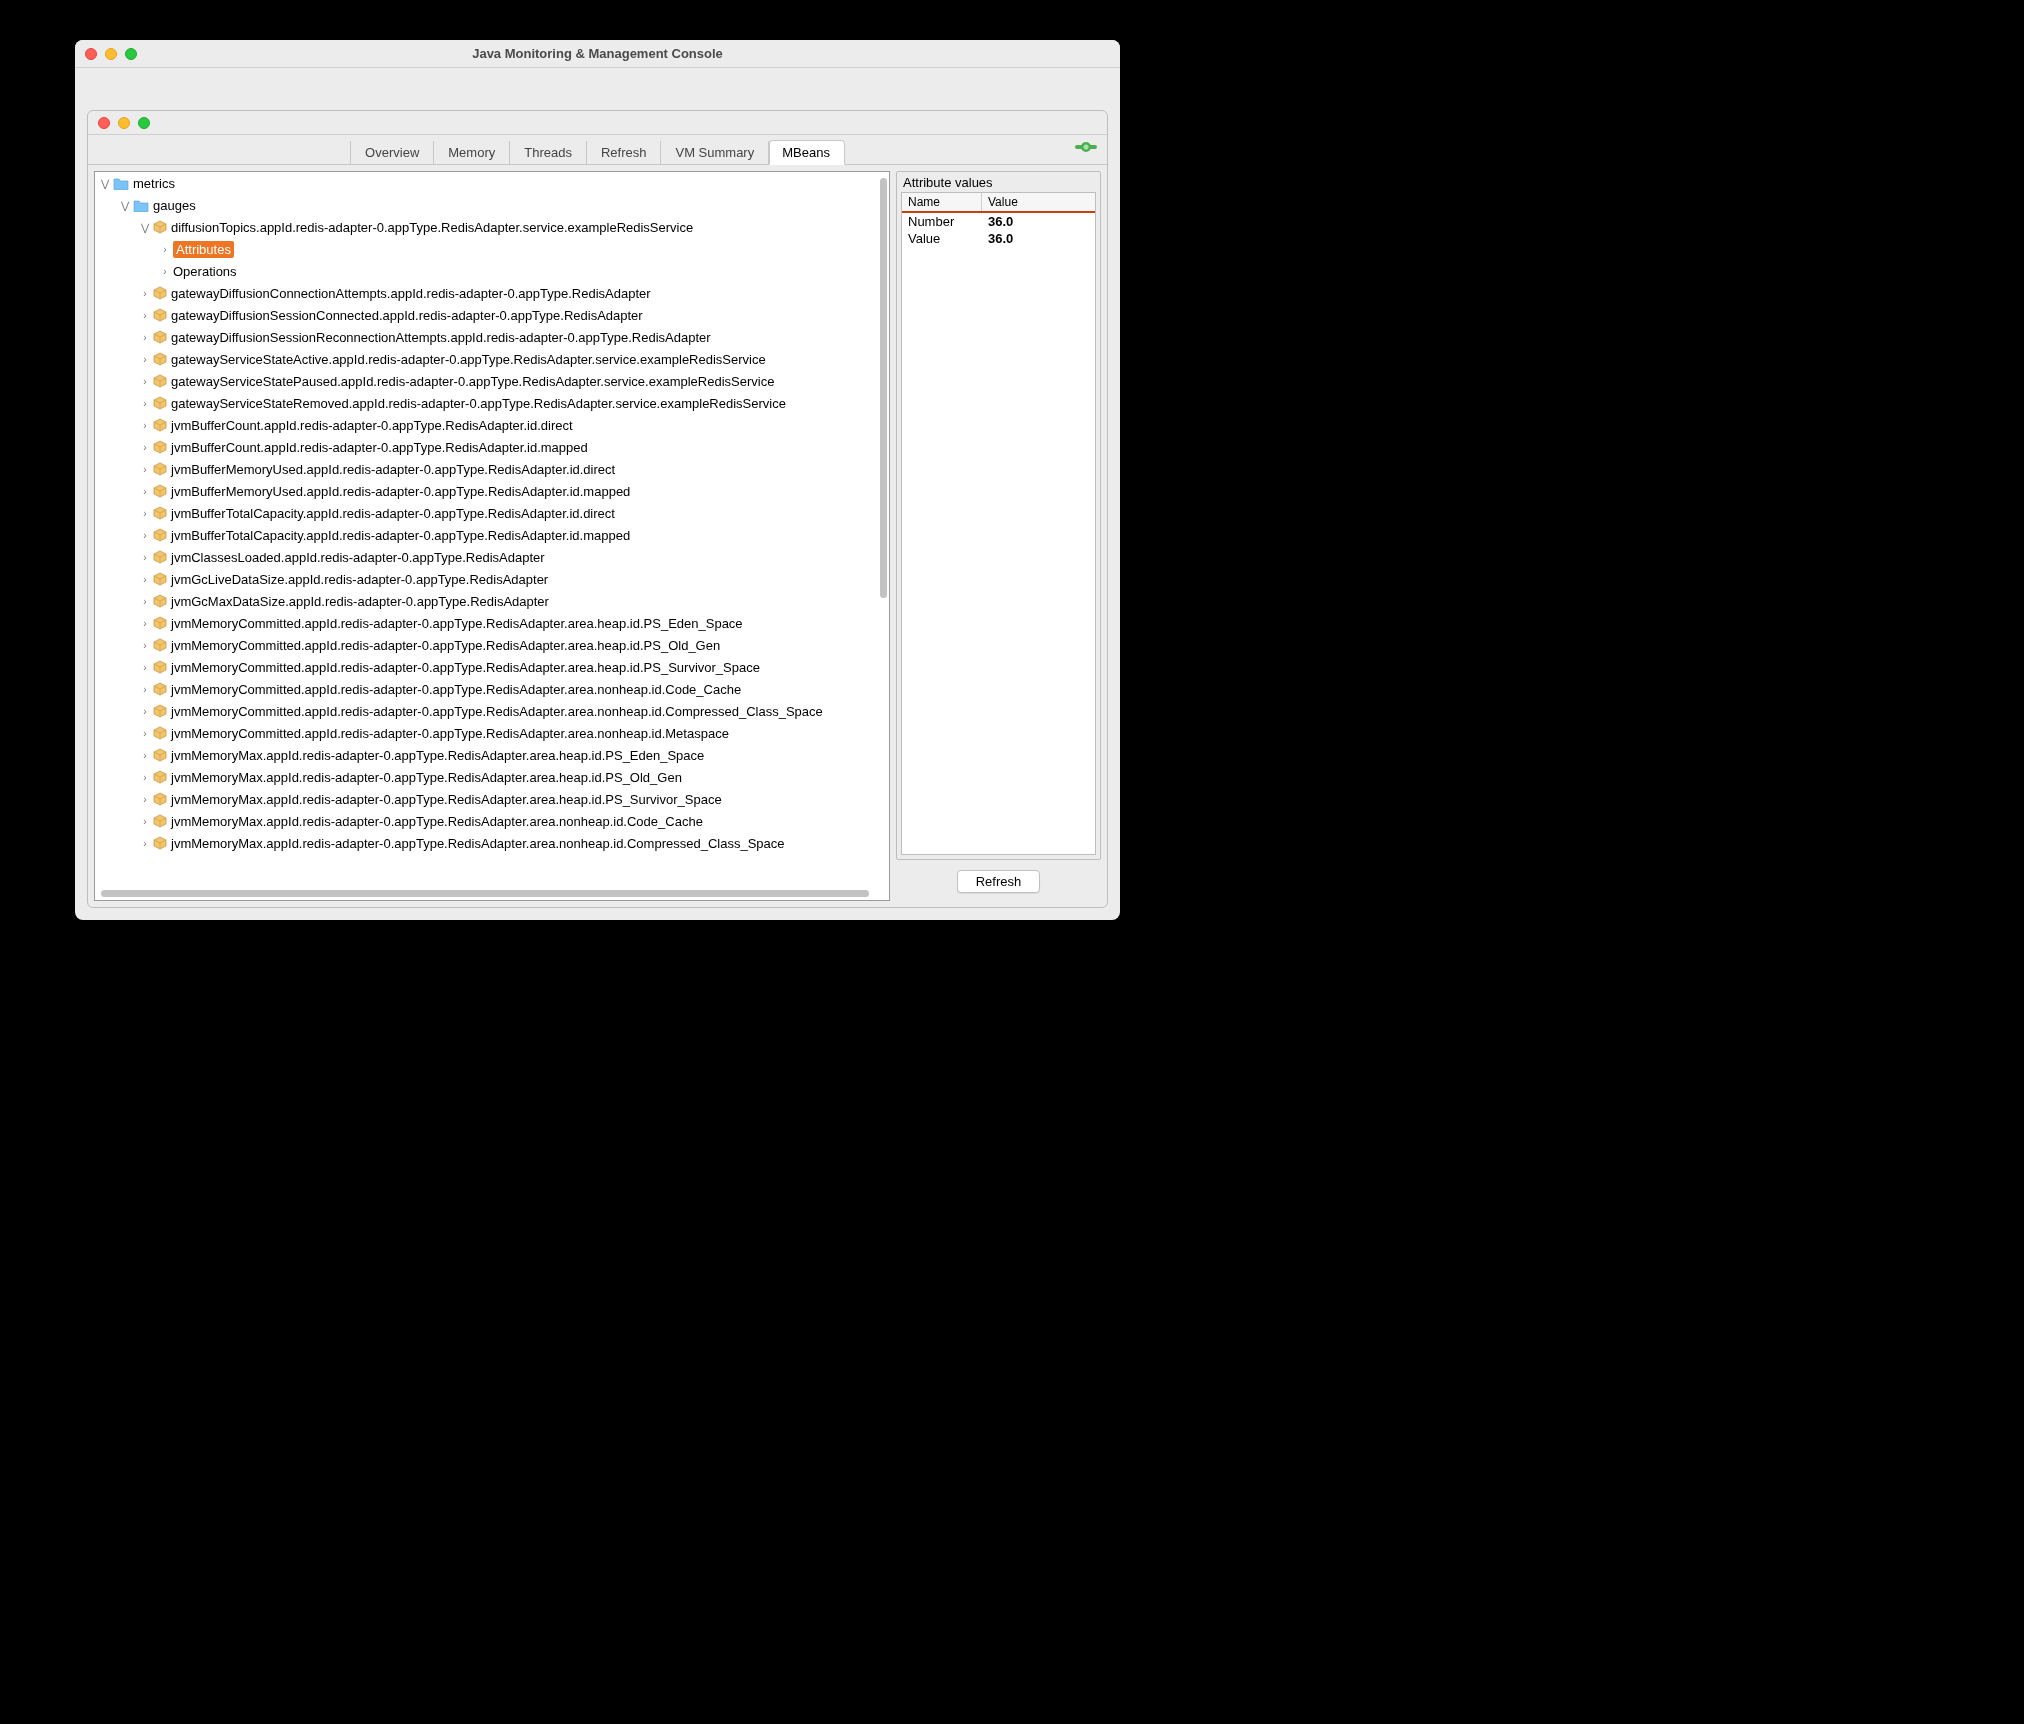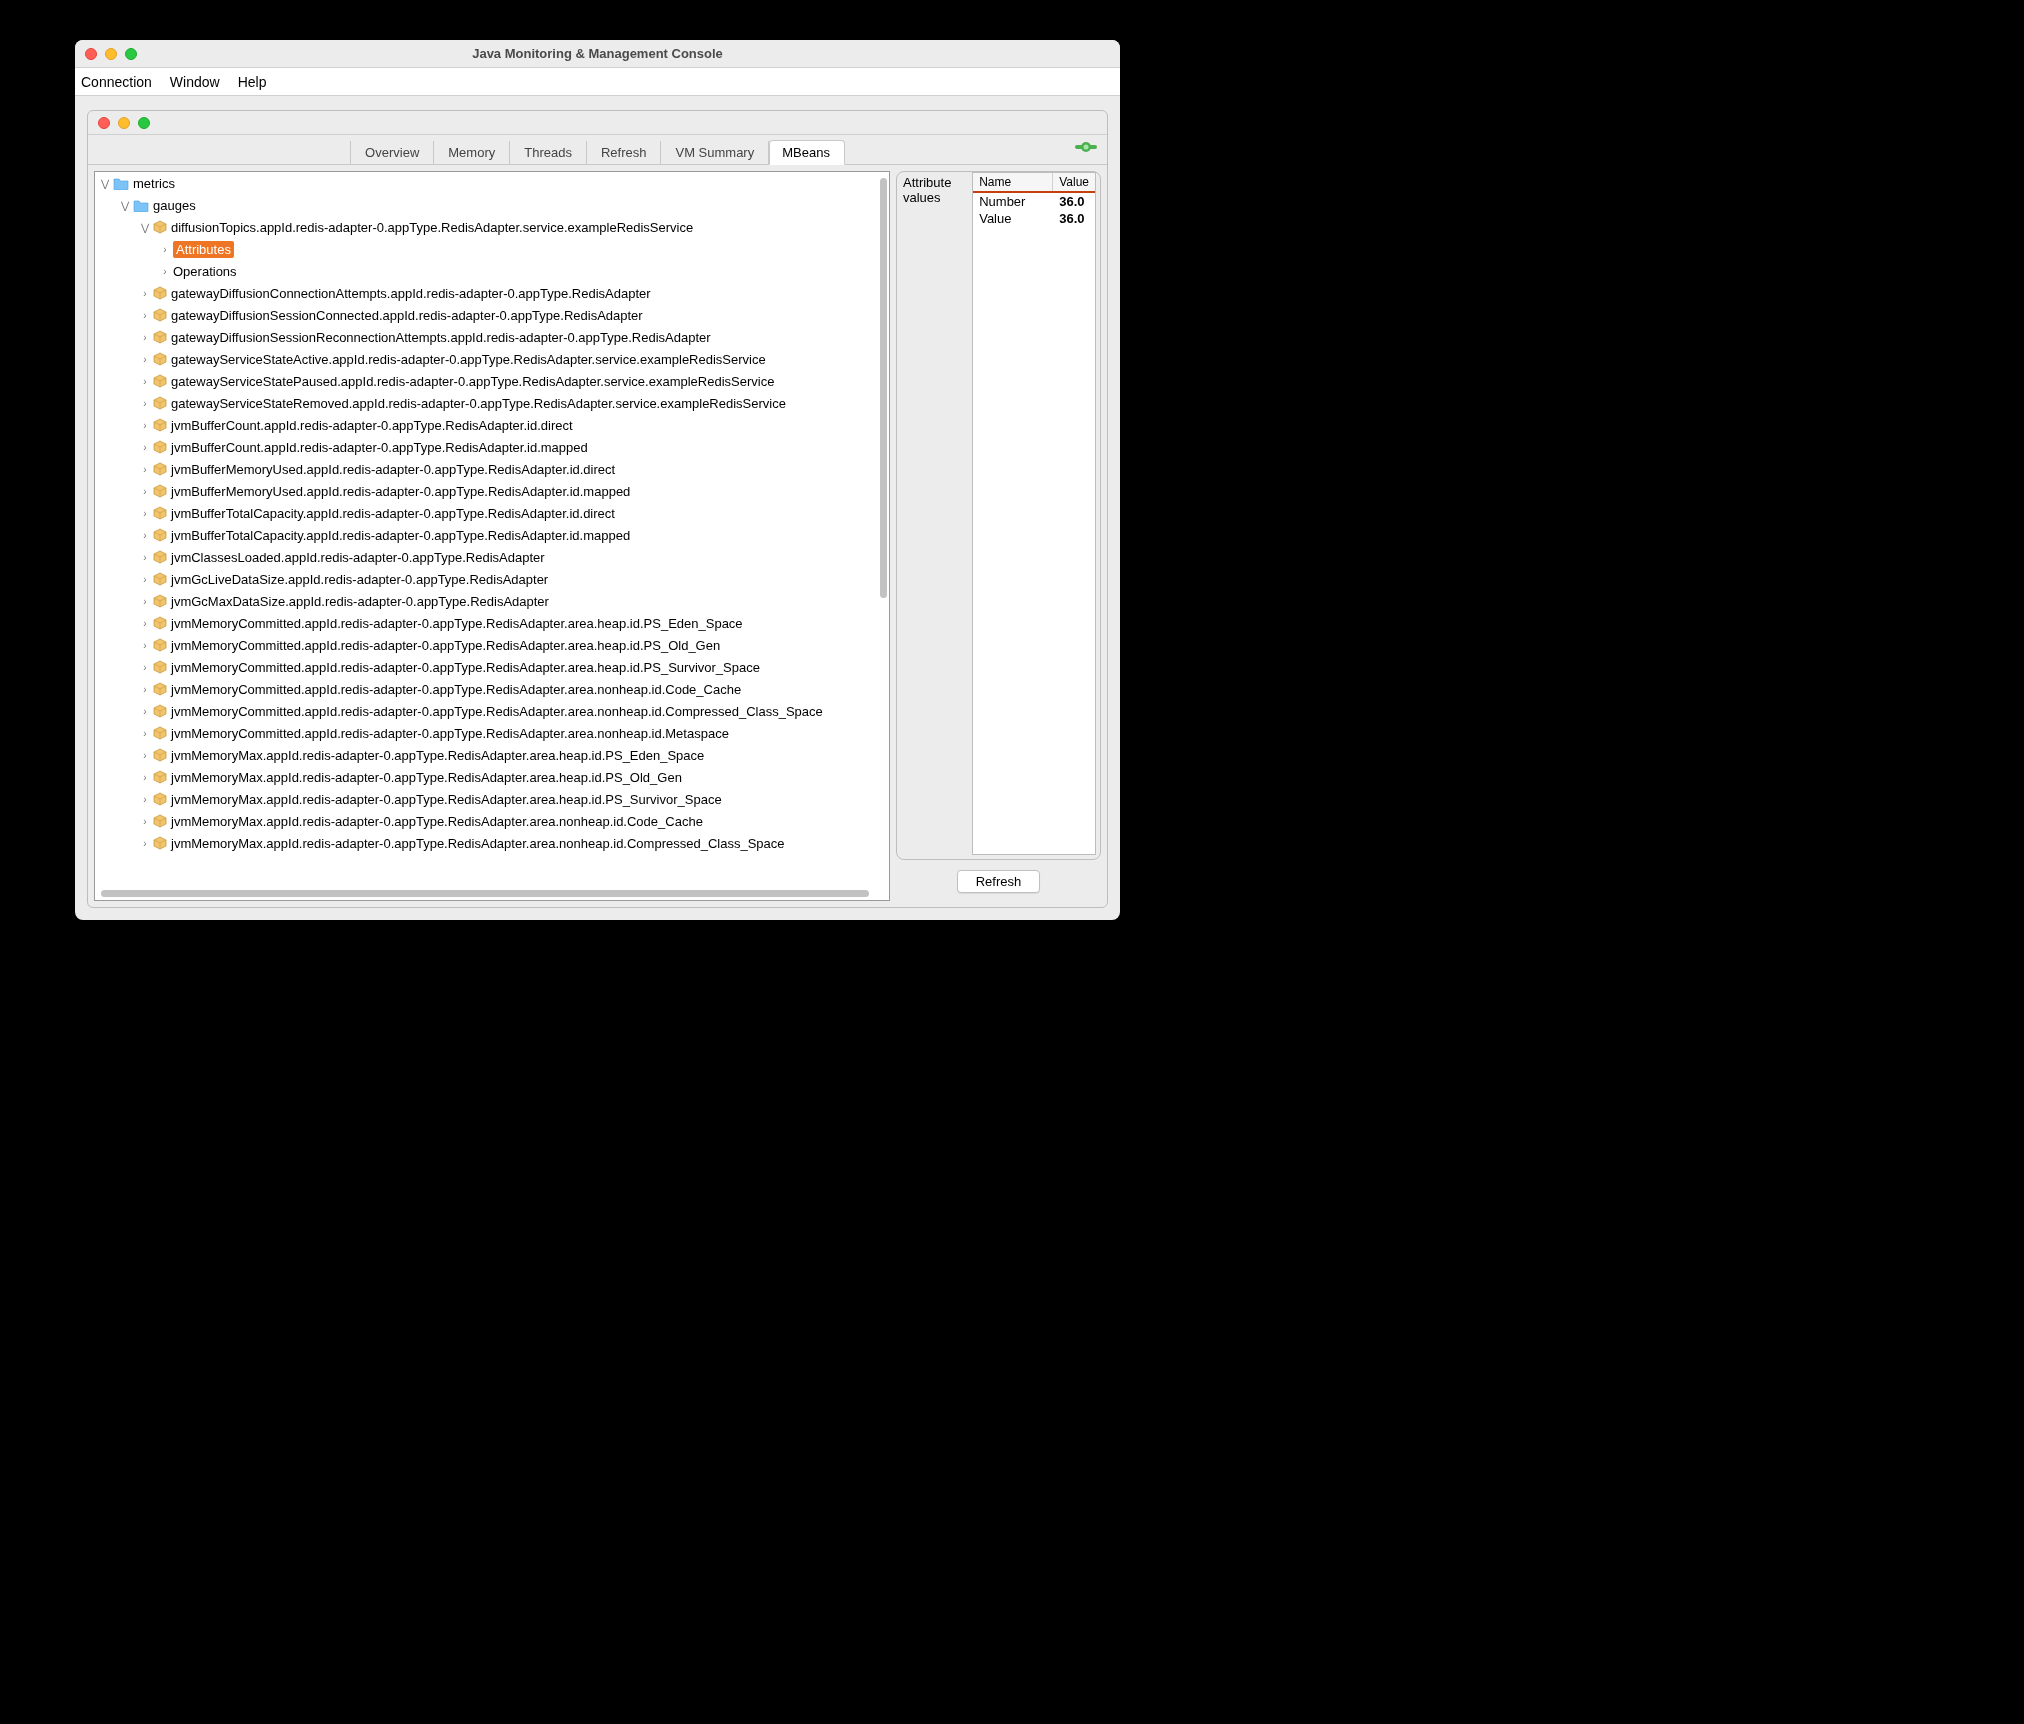--- a/index.html
+++ b/index.html
@@ -180,24 +180,24 @@
   .side-pane {
     width: 205px;
     display: flex;
     flex-direction: column;
     gap: 6px;
   }
   .attr-box {
     flex: 1;
     background: #ececec;
     border: 1px solid #bdbdbd;
-    border-radius: 8px;
+    border-radius: 2px;
     padding: 0;
     display: flex;
-    flex-direction: row;
+    flex-direction: column;
   }
   .attr-title {
     font-size: 13px;
     padding: 3px 6px 2px 6px;
     color: #000;
   }
   .attr-table {
     background: #fff;
     border: 1px solid #bdbdbd;
     margin: 0 4px 4px 4px;
@@ -238,25 +238,20 @@
 
   <div class="titlebar">
     <div class="traffic">
       <span class="tl-red"></span>
       <span class="tl-yel"></span>
       <span class="tl-grn"></span>
     </div>
     <div class="title-text">Java Monitoring &amp; Management Console</div>
   </div>
 
-  <div class="menubar">
-    <span>Connection</span>
-    <span>Window</span>
-    <span>Help</span>
-  </div>
 
   <div class="inner-window">
     <div class="inner-titlebar">
       <div class="traffic">
         <span class="tl-red"></span>
         <span class="tl-yel"></span>
         <span class="tl-grn"></span>
       </div>
     </div>
 

